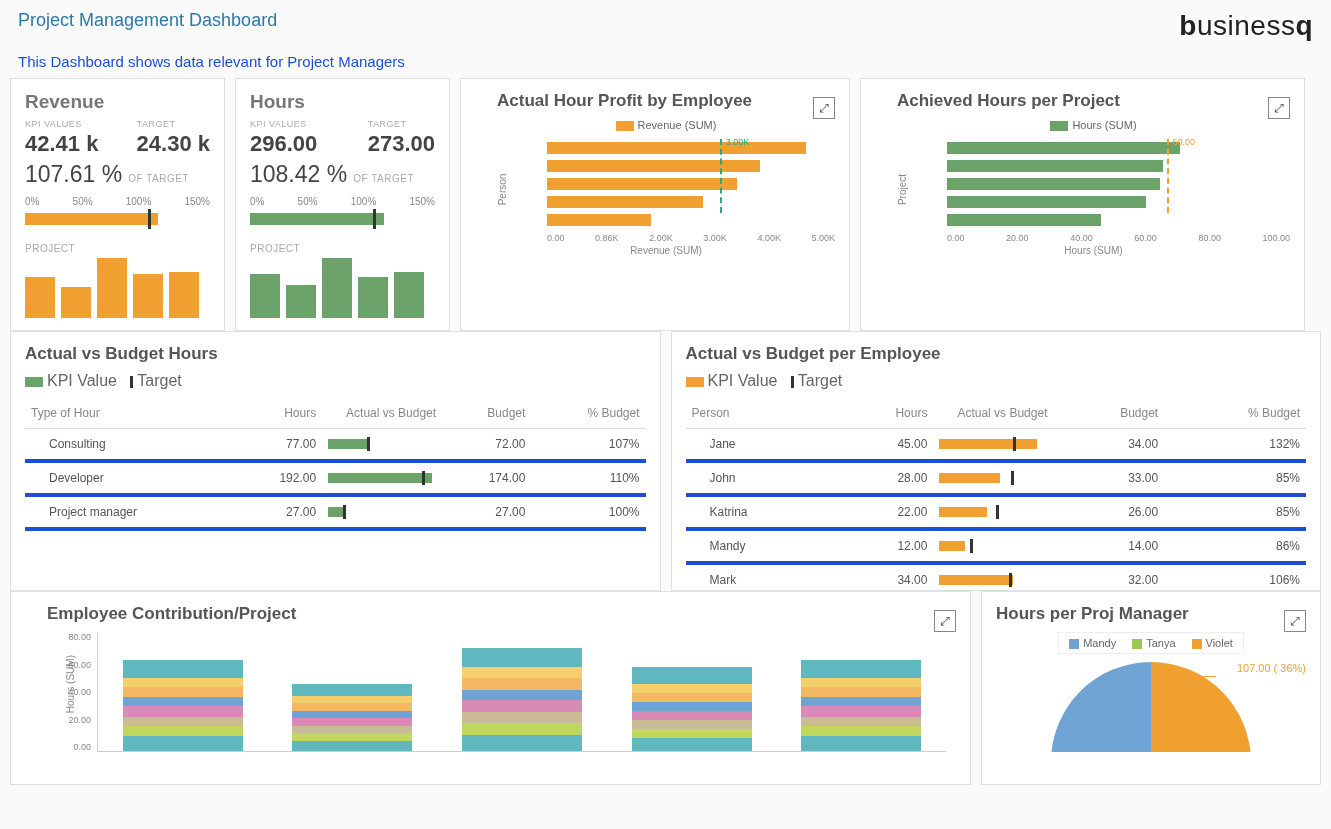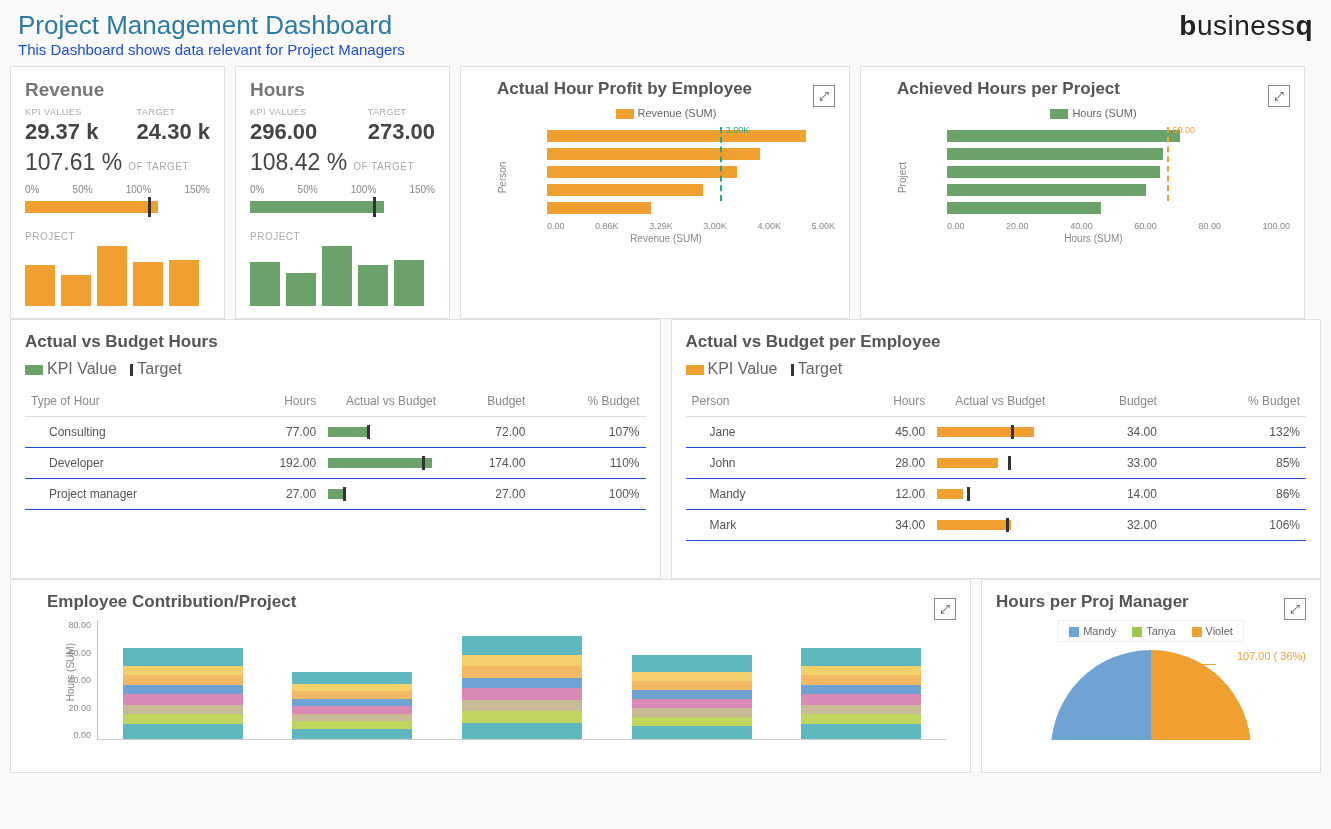--- a/index.html
+++ b/index.html
@@ -1,18 +1,18 @@
 <!DOCTYPE html>
 <html><head>
 <meta charset="utf-8">
 <style>
 * { box-sizing: border-box; margin: 0; padding: 0; }
 body { font-family: "Segoe UI", Arial, sans-serif; background: #fafafa; padding: 10px; width: 1331px; }
 .header { display: flex; justify-content: space-between; align-items: flex-start; margin-bottom: 8px; padding: 0 8px; }
-.header h1 { color: #2b7aa8; font-weight: 400; font-size: 26px; margin-bottom: 0; }
+.header h1 { color: #2b7aa8; font-weight: 400; font-size: 18px; margin-bottom: 22px; }
 .header p { color: #1d4ed8; font-size: 15px; }
 .logo { font-size: 28px; color: #222; letter-spacing: 0.5px; }
 .logo b { font-weight: 700; }
 
 .row { display: flex; gap: 10px; margin-bottom: 0; }
 .card { background: #fff; border: 1px solid #e0e0e0; padding: 12px 14px; position: relative; }
 .expand-icon { position: absolute; top: 18px; right: 14px; width: 22px; height: 22px; border: 1px solid #888; display: flex; align-items: center; justify-content: center; font-size: 12px; color: #444; cursor: pointer; }
 
 .kpi-card { width: 215px; }
 .kpi-title { font-size: 19px; color: #777; font-weight: 600; margin-bottom: 6px; }
@@ -45,21 +45,21 @@
 .axis-ticks { display: flex; justify-content: space-between; font-size: 9px; color: #888; margin-top: 4px; padding-left: 50px; }
 .axis-title { text-align: center; font-size: 10px; color: #888; margin-top: 2px; }
 
 .ref-line { position: absolute; top: 0; bottom: 16px; border-left: 2px dashed; width: 0; }
 
 .table-card { flex: 1; }
 .table-legend { font-size: 16px; color: #666; margin: 4px 0 8px; }
 table { width: 100%; border-collapse: collapse; font-size: 12px; color: #555; }
 th { text-align: right; font-weight: 400; padding: 8px 6px; border-bottom: 1px solid #ddd; color: #888; }
 th:first-child { text-align: left; }
-td { padding: 8px 6px; border-bottom: 1px solid #1d4ed8; text-align: right; }
+td { padding: 8px 6px; border-bottom: 4px solid #1d4ed8; text-align: right; }
 td:first-child { text-align: left; padding-left: 24px; }
 .bullet { position: relative; height: 14px; width: 100%; }
 .bullet-fill { position: absolute; top: 2px; height: 10px; left: 0; }
 .bullet-mark { position: absolute; top: 0; width: 3px; height: 14px; background: #333; }
 
 .stacked-area { position: relative; height: 140px; padding-left: 50px; }
 .y-ticks { position: absolute; left: 0; top: 0; bottom: 20px; width: 44px; display: flex; flex-direction: column; justify-content: space-between; font-size: 9px; color: #888; text-align: right; }
 .y-axis-label { position: absolute; left: -6px; top: 50%; transform: rotate(-90deg) translateX(40%); font-size: 10px; color: #888; }
 .stacked-plot { position: absolute; left: 50px; right: 10px; top: 0; bottom: 20px; display: flex; align-items: flex-end; justify-content: space-around; border-left: 1px solid #ccc; border-bottom: 1px solid #ccc; }
 .stacked-bar { width: 120px; display: flex; flex-direction: column-reverse; }
@@ -92,21 +92,21 @@
   </div>
   <div class="logo"><b>b</b>usiness<b>q</b></div>
 </div>
 
 <div class="row">
   <div class="card kpi-card" id="kpi-revenue">
   <div class="kpi-title">Revenue</div>
   <div class="kpi-row">
     <div>
           <div class="kpi-label">KPI VALUES</div>
-          <div class="kpi-val">29.37 k</div>
+          <div class="kpi-val">42.41 k</div>
         </div>
     <div>
           <div class="kpi-label">TARGET</div>
           <div class="kpi-val">24.30 k</div>
         </div>
   </div>
   <div class="kpi-pct-row">
         <span class="kpi-pct">107.61 %</span>
         <span class="kpi-oftarget">OF TARGET</span>
       </div>
@@ -204,21 +204,21 @@
             </div>
     </div>
       <div class="ref-line" style="left:calc(60%);border-color:#2a8">
         <span style="position:absolute;top:-2px;font-size:9px;left:4px;color:#2a8">3.00K</span>
       </div>
     </div>
   </div>
   <div class="axis-ticks">
         <span>0.00</span>
         <span>0.86K</span>
-        <span>3.29K</span>
+        <span>2.00K</span>
         <span>3.00K</span>
         <span>4.00K</span>
         <span>5.00K</span>
       </div>
   <div class="axis-title">Revenue (SUM)</div>
     </div>
   <div class="card chart-card" id="achieved-hours" style="width:445px;flex:none">
   <div class="chart-title">Achieved Hours per Project</div>
   <div class="expand-icon">⤢</div>
   <div class="legend">
@@ -361,20 +361,32 @@
           <tr>
       <td>John</td>
       <td>28.00</td>
       <td style="width:120px">
               <div class="bullet">
         <div class="bullet-fill orange" style="width:56.00000000000001%"></div>
         <div class="bullet-mark" style="left:66%"></div>
       </div>
             </td>
       <td>33.00</td>
+      <td>85%</td>
+    </tr>
+          <tr>
+      <td>Katrina</td>
+      <td>22.00</td>
+      <td style="width:120px">
+              <div class="bullet">
+        <div class="bullet-fill orange" style="width:44%"></div>
+        <div class="bullet-mark" style="left:52%"></div>
+      </div>
+            </td>
+      <td>26.00</td>
       <td>85%</td>
     </tr>
           <tr>
       <td>Mandy</td>
       <td>12.00</td>
       <td style="width:120px">
               <div class="bullet">
         <div class="bullet-fill orange" style="width:24%"></div>
         <div class="bullet-mark" style="left:28.000000000000004%"></div>
       </div>

